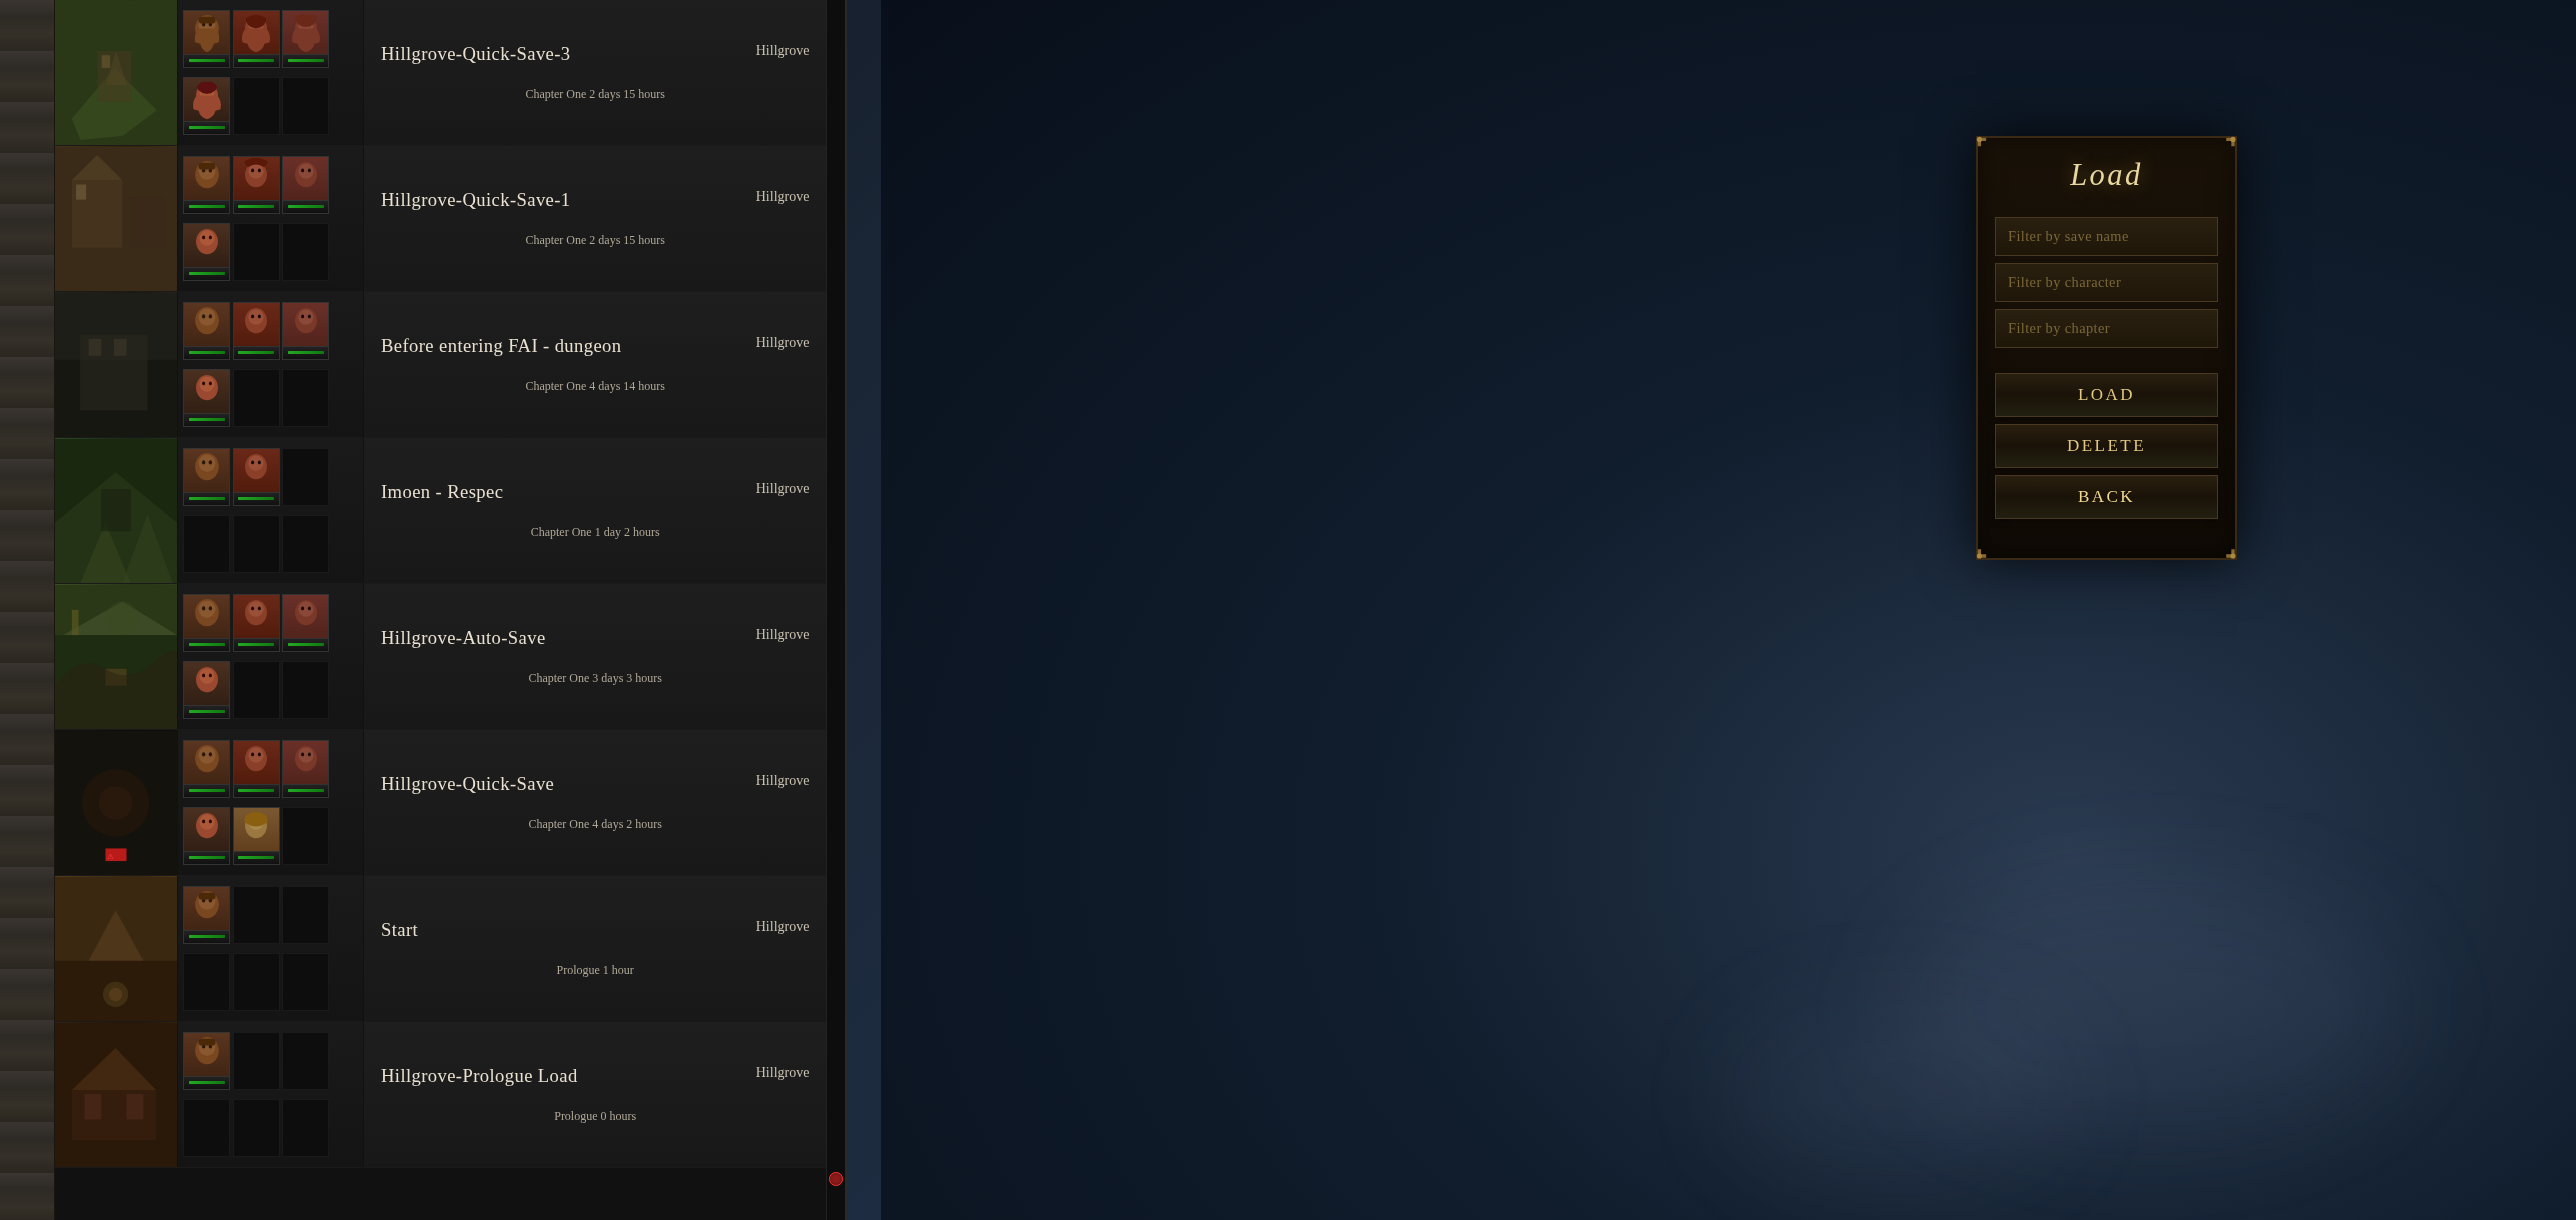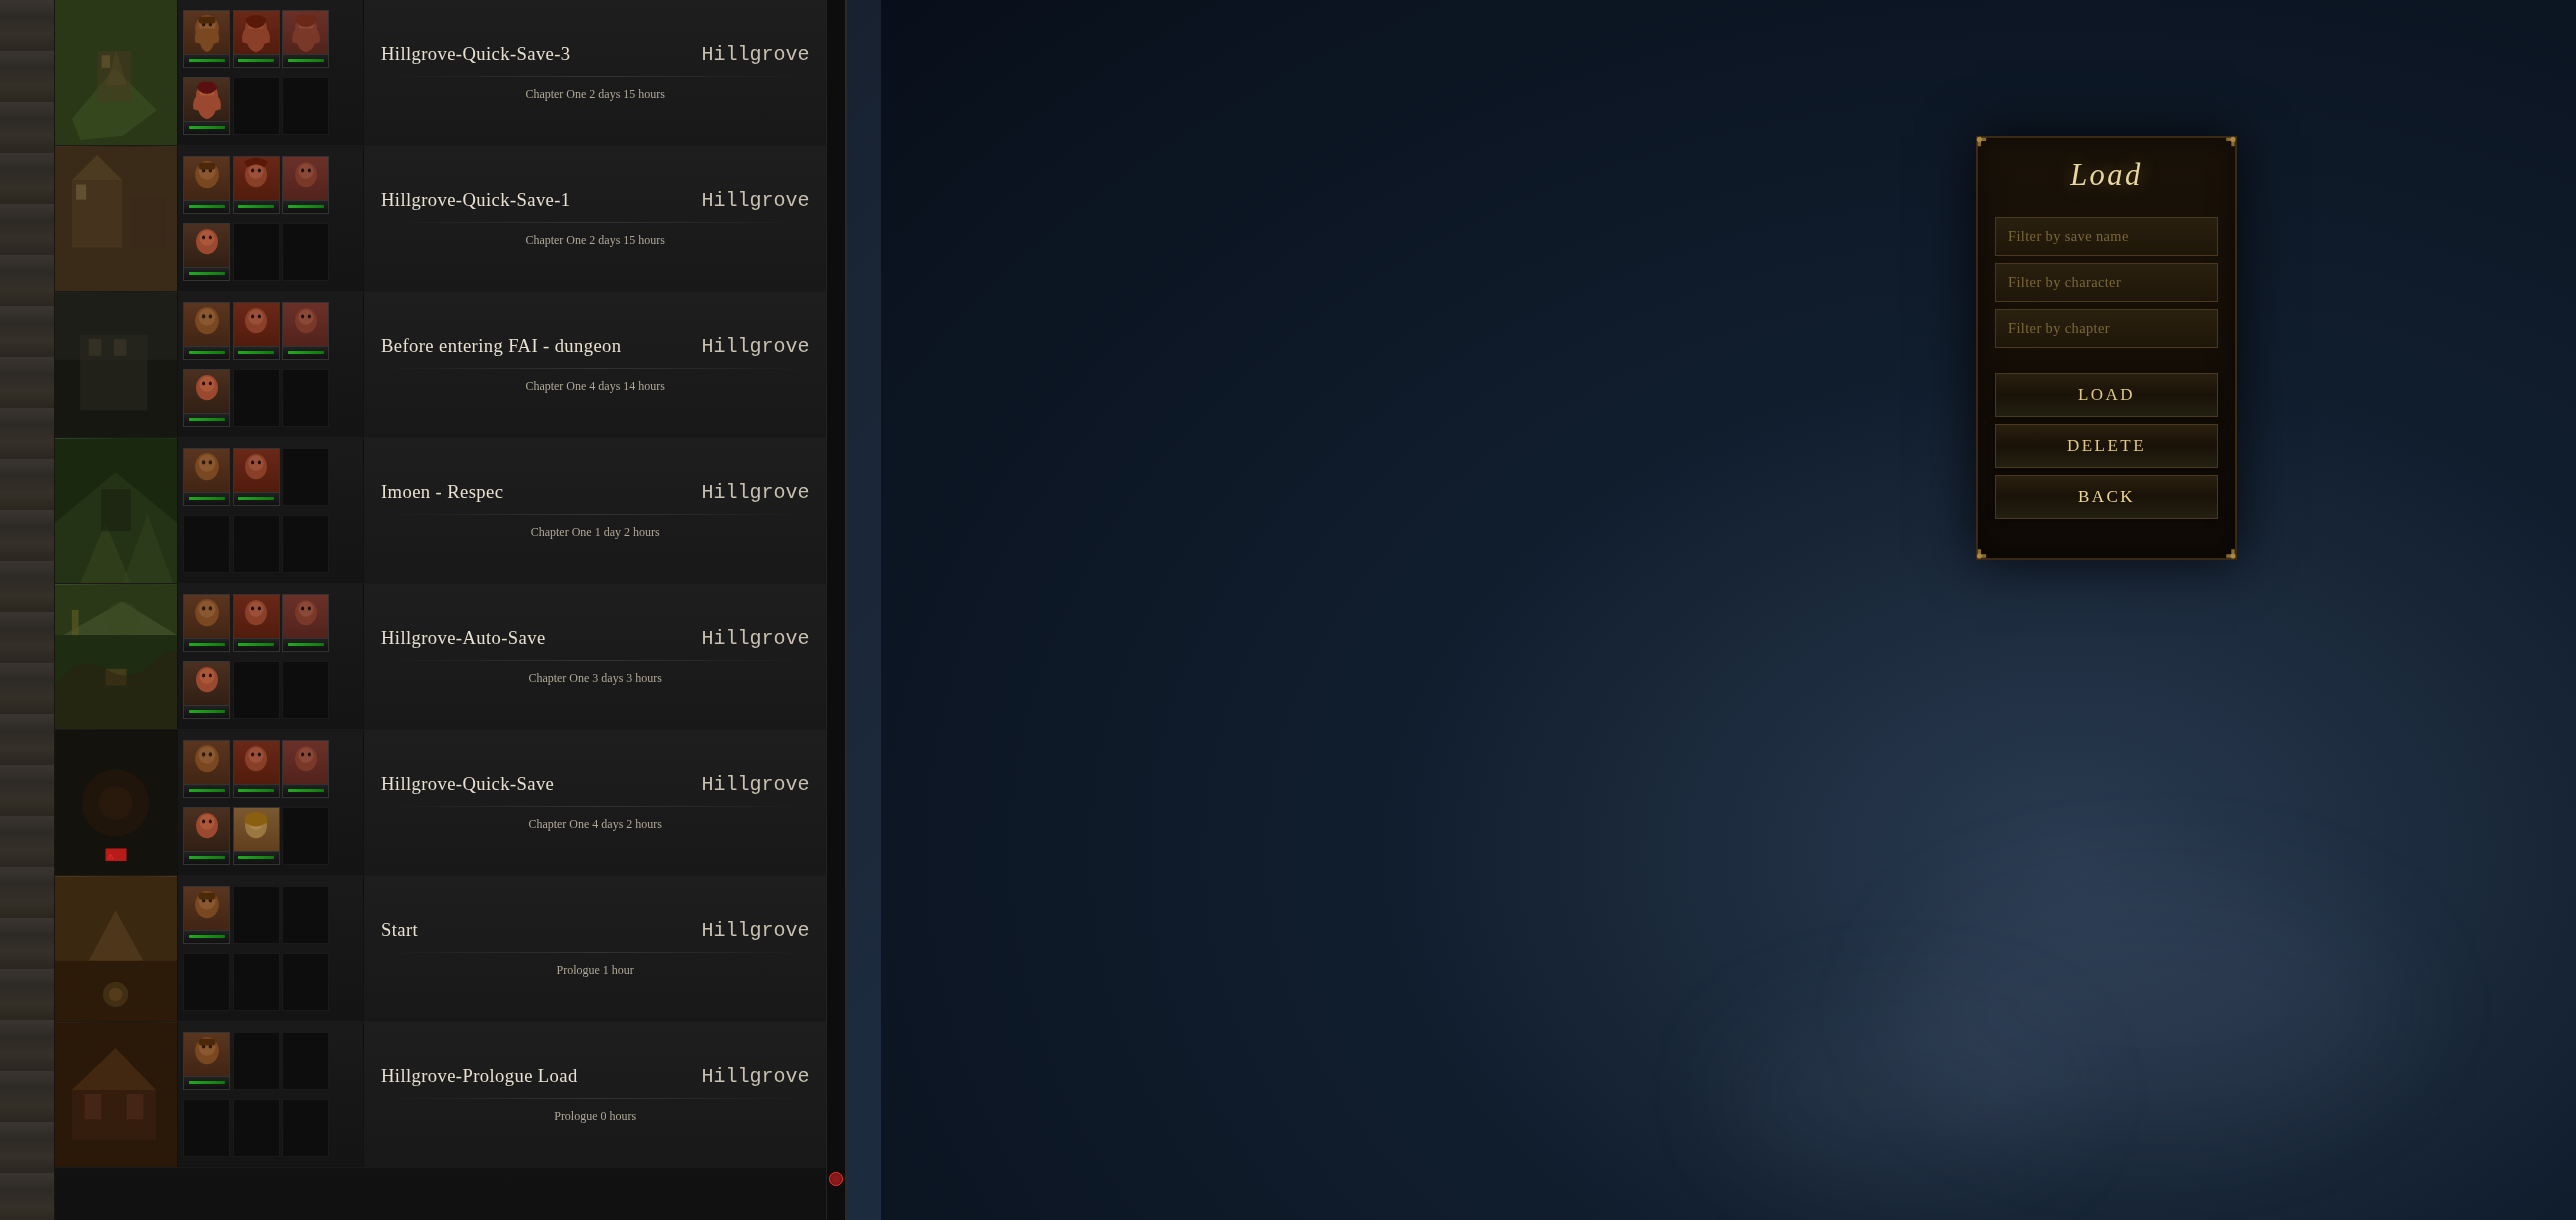--- a/index.html
+++ b/index.html
@@ -192,22 +192,22 @@
 
     .save-name {
       color: #e8e0d0;
       font-size: 18.6px;
       font-family: Georgia, serif;
       letter-spacing: 0.4px;
     }
 
     .save-location {
       color: #c8c0b0;
-      font-size: 20px;
-      font-family: Liberation Mono, monospace;
+      font-size: 14px;
+      font-family: Liberation Serif, serif;
     }
 
     .save-chapter {
       color: #b0a898;
       font-size: 12px;
       font-family: Georgia, serif;
       text-align: center;
     }
 
     

